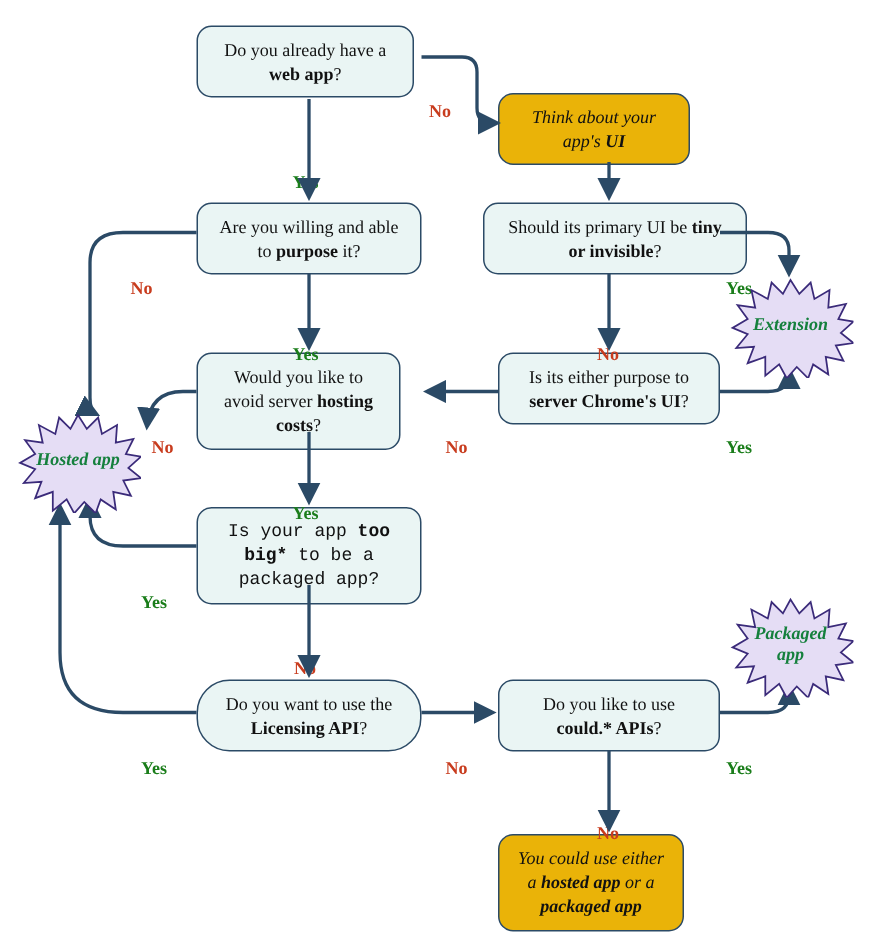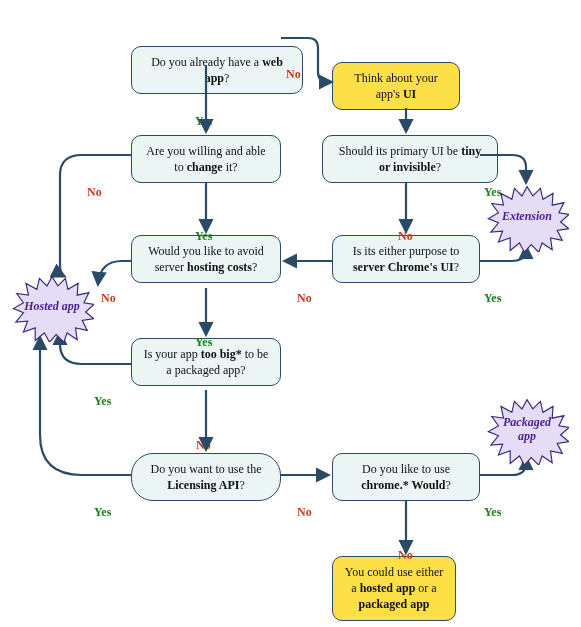--- a/index.html
+++ b/index.html
@@ -18,21 +18,22 @@
     background: #eaf5f4;
     border: 1px solid #2b4a66;
     border-radius: 10px;
     padding: 7px 10px;
     font-size: 12px;
     line-height: 1.35;
     text-align: center;
     color: #111;
   }
   .node.pink {
-    background: #fde047;
+    background: #eab308;
+    font-style: italic;
   }
   .label {
     position: absolute;
     font-size: 12px;
     font-weight: bold;
     font-family: Georgia, serif;
     margin-top: 38px;
   }
   .label.yes { color: #1a7d1a; }
   .label.no  { color: #c83c1e; }
@@ -40,66 +41,66 @@
     position: absolute;
     width: 84px;
     height: 64px;
     display: flex;
     align-items: center;
     justify-content: center;
     text-align: center;
     font-size: 12px;
     font-weight: bold;
     font-style: italic;
-    color: #4c1d95;
+    color: #15803d;
     background: #e5ddf5;
     z-index: 2;
   }
   .burst svg { position: absolute; inset: 0; z-index: -1; }
   .burst span { display: block; padding: 0 8px; line-height: 1.15; }
   svg.wires { position: absolute; inset: 0; width: 581px; height: 627px; pointer-events: none; }
   b { font-weight: bold; }
 </style>
 </head>
 <body>
 
-<div class="node" style="left:131px; top:17px; width:172px;margin-top:29px;">
+<div class="node" style="left:131px; top:17px; width:145px;">
   <span>Do you already have a </span><b>web app</b><span>?</span>
 </div>
 
 <div class="node pink" style="left:332px; top:62px; width:128px;">
   <span>Think about your app's </span><b>UI</b>
 </div>
 
 <div class="node" style="left:131px; top:135px; width:150px;">
-  <span>Are you willing and able to </span><b>change</b><span> it?</span>
+  <span>Are you willing and able to </span><b>purpose</b><span> it?</span>
 </div>
 
 <div class="node" style="left:322px; top:135px; width:176px;">
   <span>Should its primary UI be </span><b>tiny or invisible</b><span>?</span>
 </div>
 
-<div class="node" style="left:131px; top:235px; width:150px;">
+<div class="node" style="left:131px; top:235px; width:136px;">
   <span>Would you like to avoid server </span><b>hosting costs</b><span>?</span>
 </div>
 
 <div class="node" style="left:332px; top:235px; width:148px;">
   <span>Is its either purpose to </span><b>server Chrome's UI</b><span>?</span>
 </div>
 
-<div class="node" style="left:131px; top:338px; width:150px;">
+<div class="node" style="left:131px; top:338px; width:150px;font-family:Liberation Mono, monospace;">
   <span>Is your app </span><b>too big*</b><span> to be a packaged app?</span>
 </div>
 
 <div class="node" style="left:131px; top:453px; width:150px;border-radius:22px;">
   <span>Do you want to use the </span><b>Licensing API</b><span>?</span>
 </div>
 
 <div class="node" style="left:332px; top:453px; width:148px;">
-  <span>Do you like to use </span><b>chrome.* Would</b><span>?</span>
+  <span>Do you like to use </span><b>could.* APIs</b><span>?</span>
 </div>
 
 <div class="node pink" style="left:332px; top:556px; width:124px;">
   <span>You could use either a </span><b>hosted app</b><span> or a </span><b>packaged app</b>
 </div>
 
 <div class="burst" style="left:10px; top:275px; background:none;">
   <svg viewBox="0 0 100 80">
       <polygon points="50,2 57,13 66,4 69,17 81,10 80,24 94,21 88,33 100,35 90,44 100,52 86,54 92,66 78,63 80,77 68,69 64,80 55,71 47,80 41,69 30,78 30,63 16,68 21,55 7,56 16,45 4,40 16,33 8,22 22,24 19,10 32,17 35,4 44,13" fill="#e5ddf5" stroke="#3b2b7a" stroke-width="1.4"></polygon>
     </svg>

